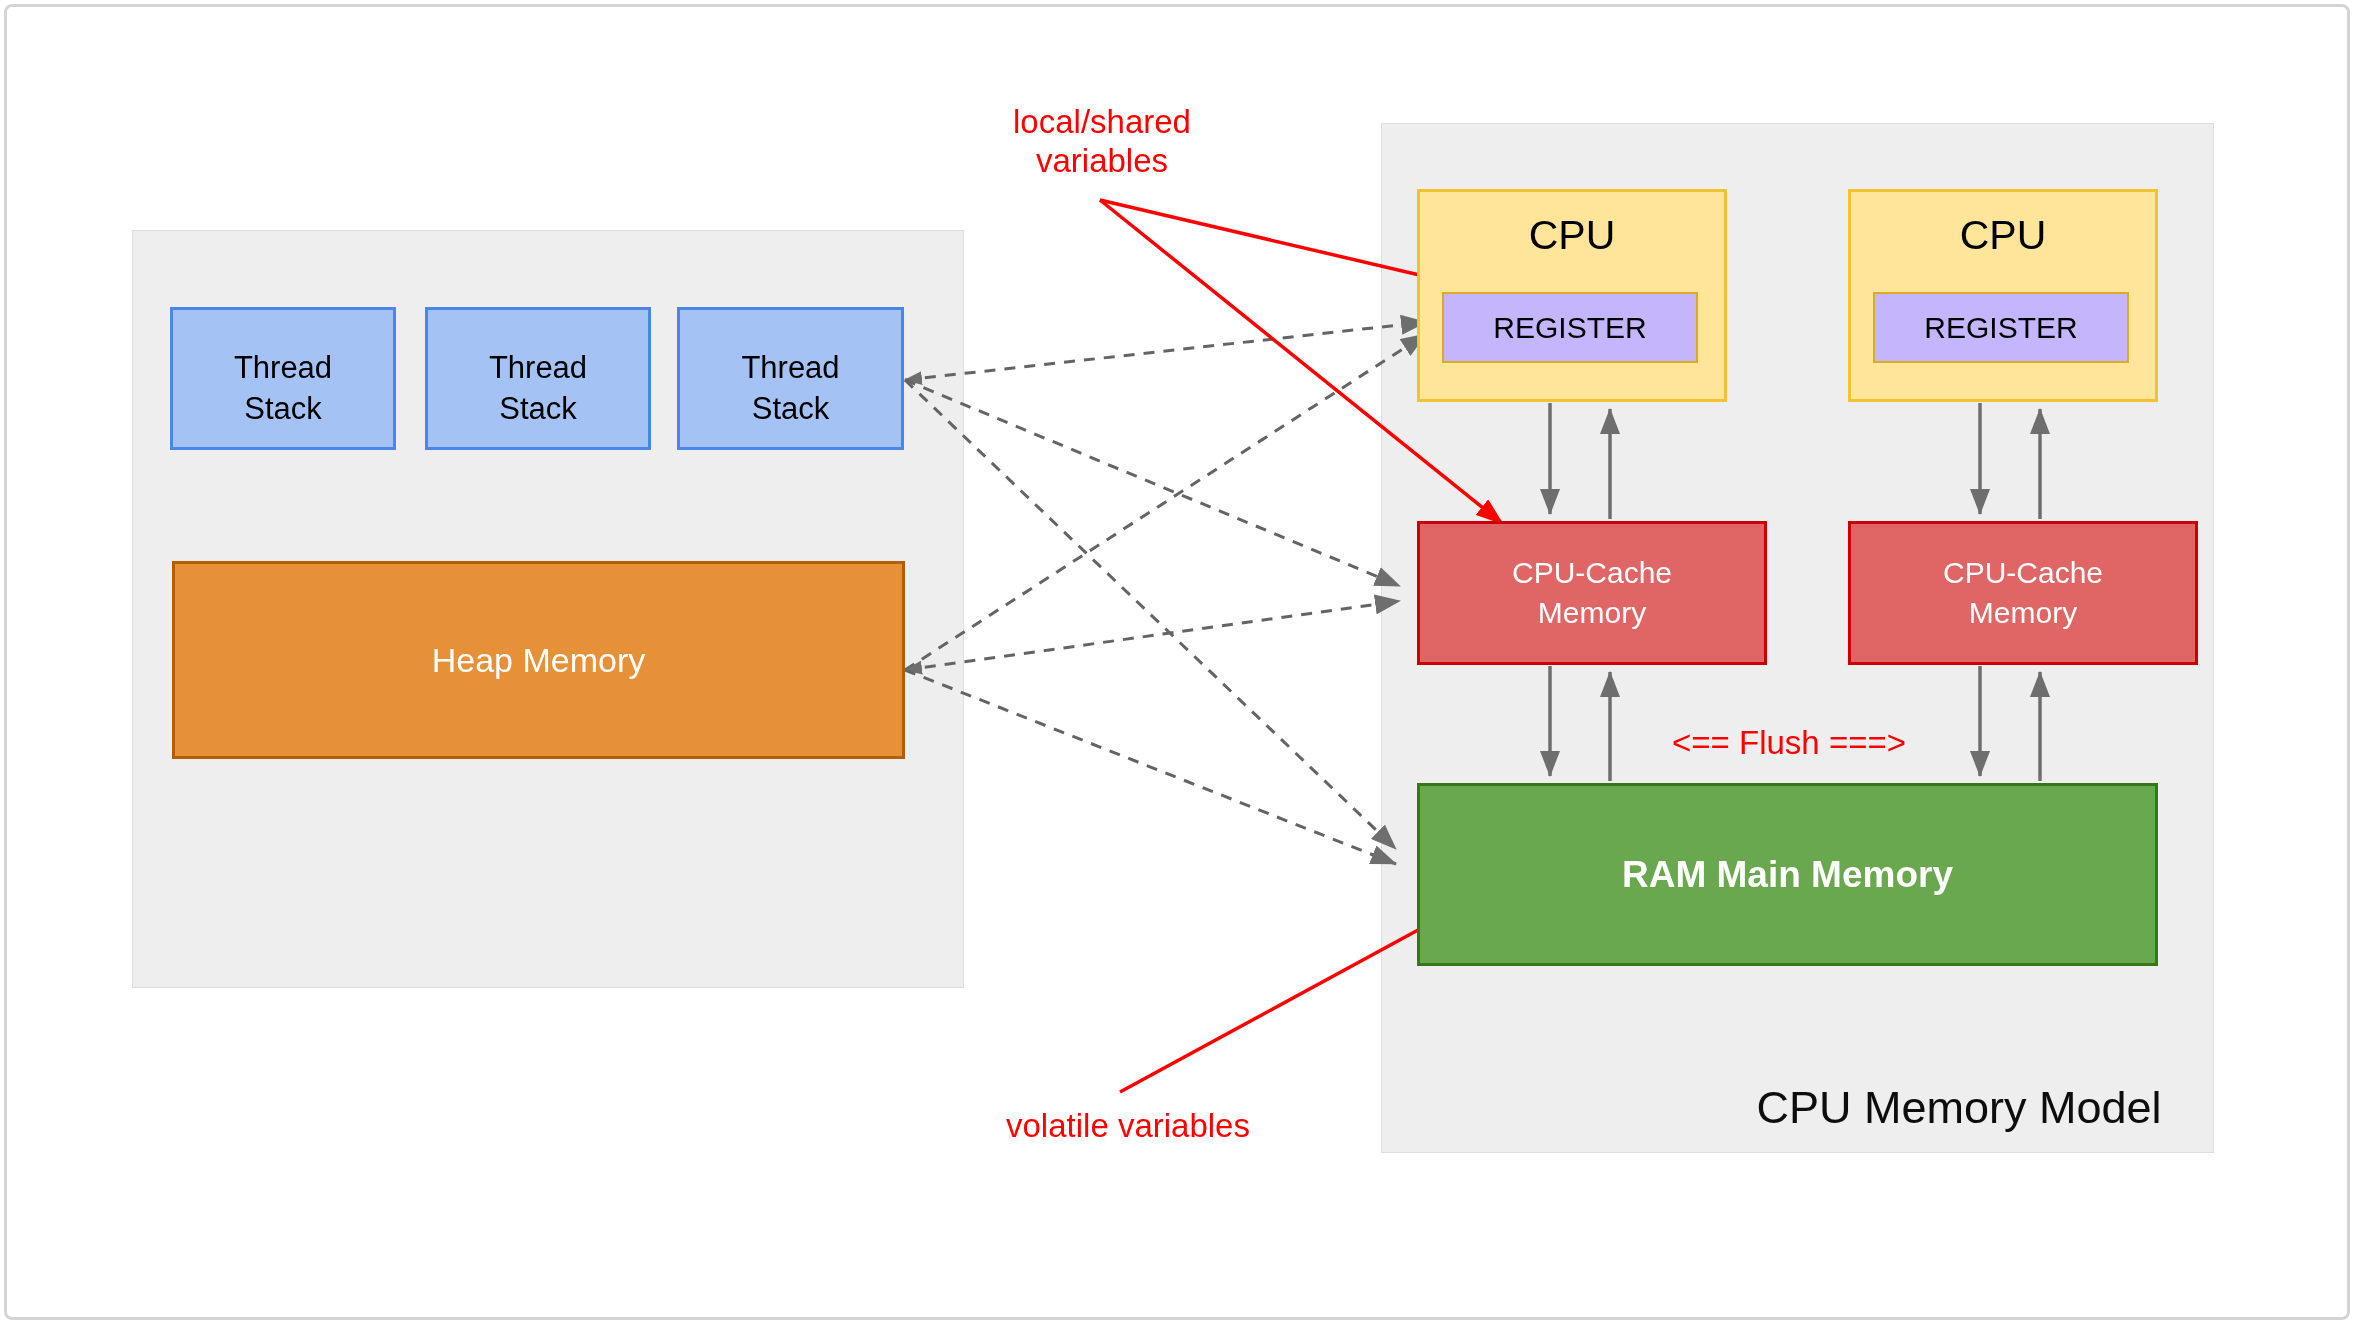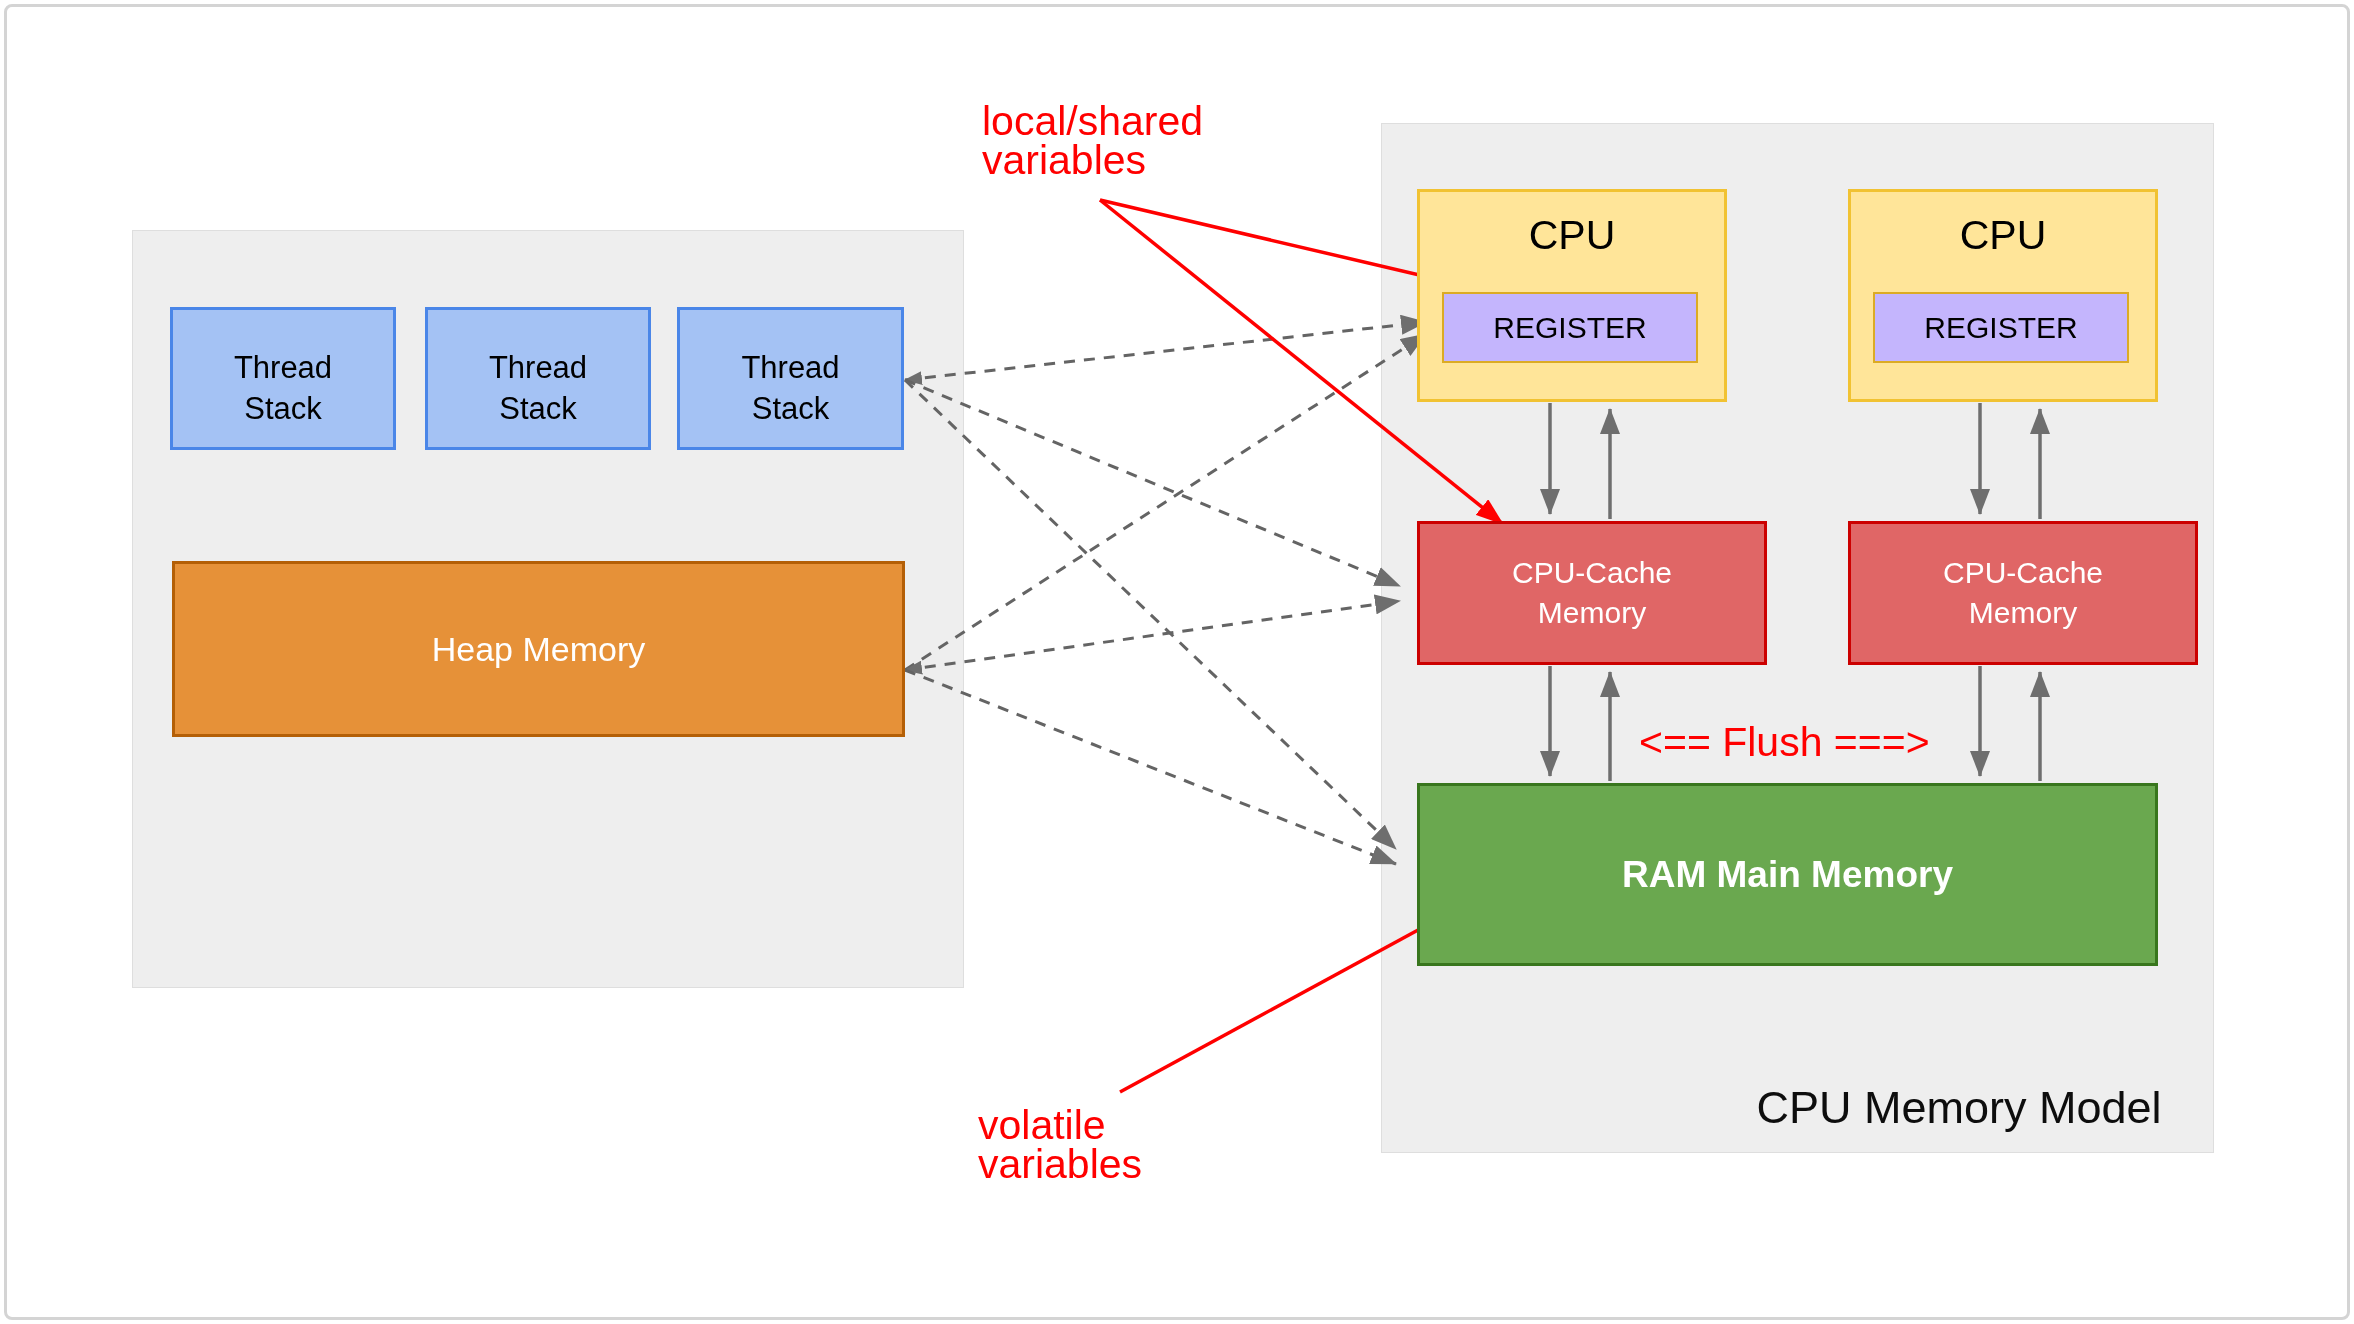--- a/index.html
+++ b/index.html
@@ -9,40 +9,40 @@
          border:3px solid #d4d4d4;border-radius:8px;}
   .panel{position:absolute;background:#eeeeee;border:1px solid #dedede;}
   #jvm-panel{left:132px;top:230px;width:830px;height:756px;}
   #cpu-panel{left:1381px;top:123px;width:831px;height:1028px;}
   .box{position:absolute;display:flex;align-items:center;justify-content:center;
        text-align:center;box-sizing:border-box;}
   .thread-stack{width:226px;height:143px;top:307px;background:#a4c2f4;
        border:3px solid #4a86e8;color:#000;font-size:31px;line-height:41px;}
   .thread-stack .wrap{display:block;width:130px;margin-top:19px;}
   #ts1{left:170px;} #ts2{left:425px;} #ts3{left:677px;width:227px;}
-  #heap{left:172px;top:561px;width:733px;height:176px;background:#e69138;
+  #heap{left:172px;top:561px;width:733px;height:198px;background:#e69138;
        border:3px solid #b45f06;color:#ffffff;font-size:34px;}
   .cpu-box{top:189px;width:310px;height:213px;background:#ffe599;
        border:3px solid #f1c232;}
   #cpu1{left:1417px;} #cpu2{left:1848px;}
   .cpu-title{position:absolute;top:20px;left:0;width:100%;text-align:center;
        color:#000;font-size:41px;}
   .register{position:absolute;left:22px;top:100px;width:256px;height:71px;
        background:#c4b5fd;border:2px solid #dcab24;display:flex;align-items:center;
        justify-content:center;color:#000;font-size:30px;box-sizing:border-box;}
   .cache{top:521px;width:350px;height:144px;background:#e06666;
        border:3px solid #cc0000;color:#ffffff;font-size:30px;line-height:40px;}
   .cache .wrap{display:block;width:230px;}
   #cache1{left:1417px;} #cache2{left:1848px;}
   #ram{left:1417px;top:783px;width:741px;height:183px;background:#6aa84f;
        border:3px solid #38761d;color:#ffffff;font-size:37px;font-weight:bold;}
   .panel-label{position:absolute;text-align:center;color:#0d0d0d;font-size:45px;}
   #jvm-label{left:430px;top:882px;width:600px;}
   #cpu-label{left:1659px;top:1062px;width:600px;margin-top:20px;}
-  .red-note{position:absolute;color:#ff0000;font-size:41px;
+  .red-note{position:absolute;text-align:center;color:#ff0000;font-size:33px;
        line-height:39px;}
   #local-shared{left:952px;top:102px;width:300px;}
   #volatile{left:978px;top:1106px;width:300px;}
   #flush{left:1639px;top:723px;width:300px;}
   .red-note .wrap{display:block;width:240px;margin:0 auto;}
   svg.overlay{position:absolute;left:0;top:0;width:2354px;height:1324px;
        pointer-events:none;}
 </style>
 </head>
 <body>

